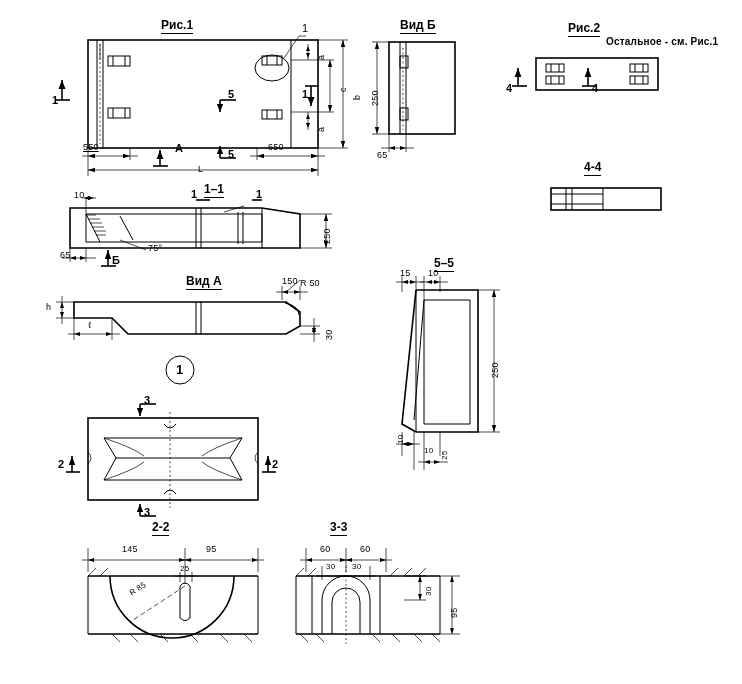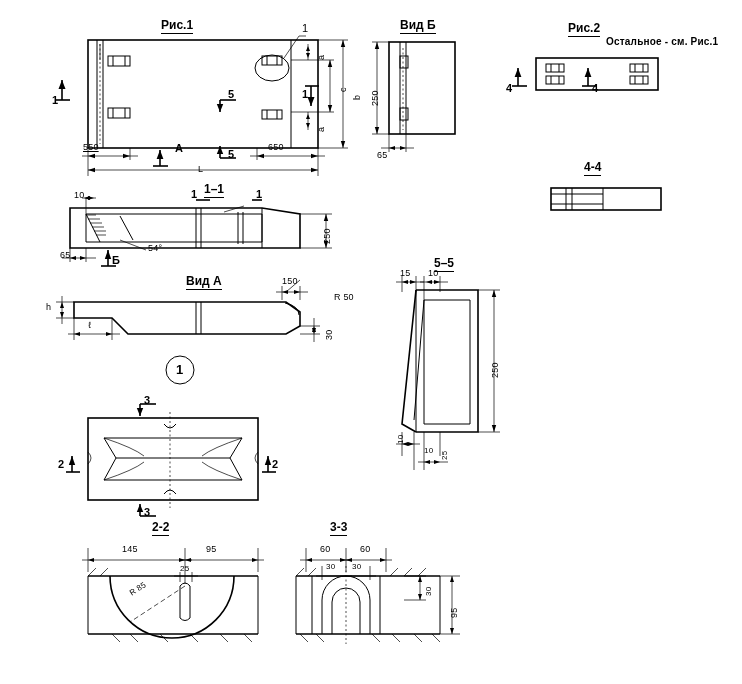--- a/index.html
+++ b/index.html
@@ -406,27 +406,27 @@
 
   <div class="lbl sm rot" style="left:370px;top:106px;">250</div>
   <div class="lbl sm" style="left:377px;top:150px;">65</div>
 
   <div class="lbl bold" style="left:506px;top:82px;">4</div>
   <div class="lbl bold" style="left:592px;top:82px;">4</div>
 
   <div class="lbl sm" style="left:74px;top:190px;">10</div>
   <div class="lbl sm" style="left:60px;top:250px;">65</div>
   <div class="lbl sm rot" style="left:322px;top:244px;">250</div>
-  <div class="lbl sm" style="left:148px;top:243px;">54°</div>
+  <div class="lbl sm" style="left:148px;top:243px;">75°</div>
   <div class="lbl bold" style="left:112px;top:254px;">Б</div>
   <div class="lbl bold" style="left:191px;top:188px;">1</div>
   <div class="lbl bold" style="left:256px;top:188px;">1</div>
 
   <div class="lbl sm" style="left:282px;top:276px;">150</div>
-  <div class="lbl sm" style="left:300px;top:292px;margin-left:34px;">R 50</div>
+  <div class="lbl sm" style="left:300px;top:278px;">R 50</div>
   <div class="lbl sm rot" style="left:324px;top:340px;">30</div>
   <div class="lbl sm" style="left:46px;top:302px;">h</div>
   <div class="lbl sm" style="left:88px;top:320px;">ℓ</div>
 
   <div class="lbl bold" style="left:176px;top:362px;font-size:13px;">1</div>
 
   <div class="lbl sm" style="left:400px;top:268px;">15</div>
   <div class="lbl sm" style="left:428px;top:268px;">10</div>
   <div class="lbl sm rot" style="left:490px;top:378px;">250</div>
   <div class="lbl xs rot" style="left:396px;top:444px;">10</div>

